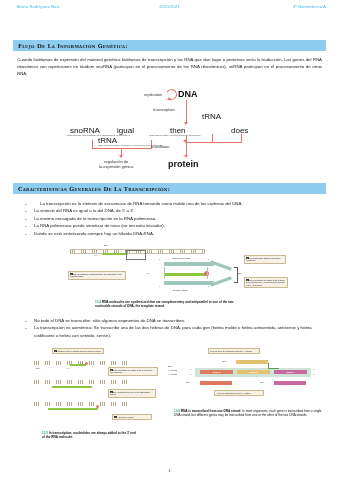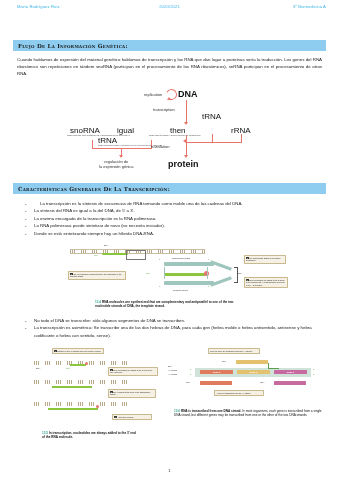--- a/index.html
+++ b/index.html
@@ -107,21 +107,21 @@
 
     <div class="arw arwv" style="left:166px;top:12px;height:24px;"></div>
     <div class="ahead" style="left:164px;top:34px;"></div>
     <div class="dg-lbl dg-small" style="left:133px;top:19px;">transcription</div>
 
     <div class="dg-lbl dg-med" style="left:50px;top:38px;">snoRNA</div>
     <div class="dg-lbl dg-med" style="left:97px;top:38px;">igual</div>
     <div class="dg-lbl dg-med" style="left:78px;top:48px;">tRNA</div>
     <div class="dg-lbl dg-med" style="left:150px;top:38px;">then</div>
     <div class="dg-lbl dg-med" style="left:182px;top:24px;">tRNA</div>
-    <div class="dg-lbl dg-med" style="left:211px;top:38px;">rRNA</div>
+    <div class="dg-lbl dg-med" style="left:211px;top:38px;">does</div>
 
     <div class="dg-lbl dg-tiny" style="left:47px;top:46px;">Small nucleolar (sn0) Participan en el procesamiento de otros RNAs</div>
     <div class="dg-lbl dg-tiny" style="left:129px;top:46px;">Small nuclear (snRNA) Regula factores de transcripción</div>
     <div class="dg-lbl dg-tiny" style="left:78px;top:56px;">Small interfering (siRNA) Interfieren en la expresión génica específica</div>
 
     <div class="brk" style="left:72px;top:52px;width:58px;height:8px;"></div>
     <div class="arw arwv" style="left:101px;top:60px;height:9px;"></div>
     <div class="ahead" style="left:99px;top:67px;"></div>
     <div class="dg-lbl dg-small" style="left:79px;top:71px;text-align:center;white-space:pre;line-height:5px;">regulación de
 la expresión génica</div>

